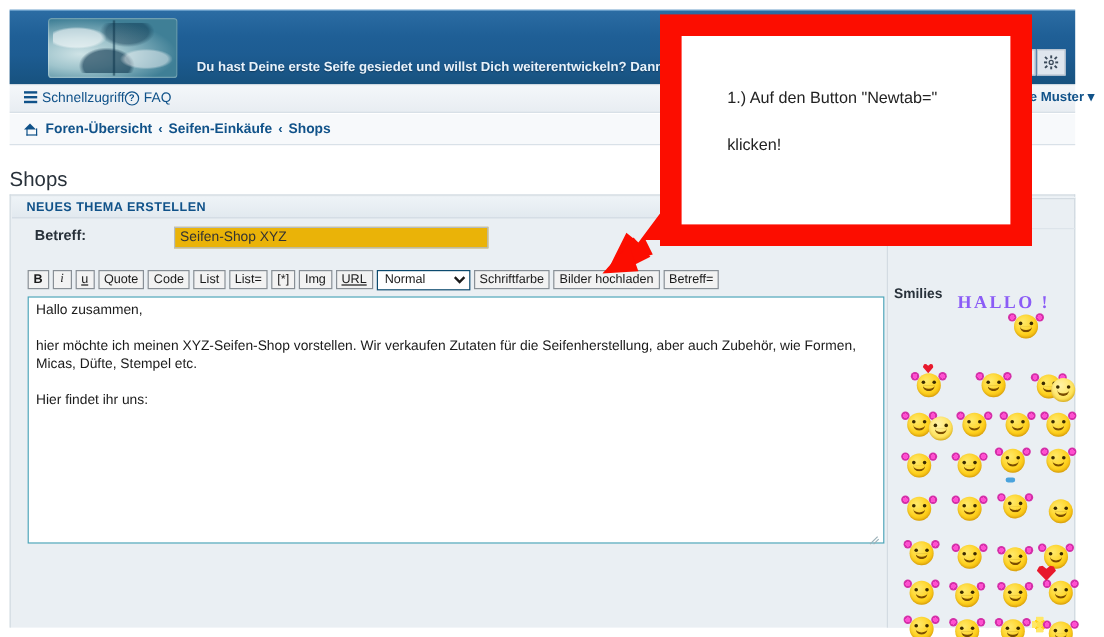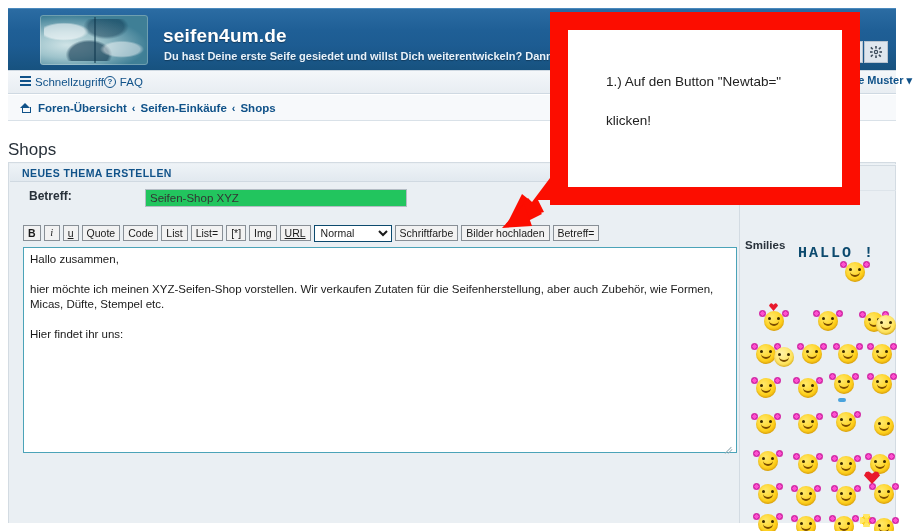--- a/index.html
+++ b/index.html
@@ -131,21 +131,21 @@
   .subject-row {
     position:absolute; left:0; top:26px; width:888px; height:28px;
     display:flex; align-items:flex-start;
   }
   .subject-label {
     width:136px; padding-left:20px;
     font-size:12px; font-weight:bold; color:#28313a;
   }
   .subject-input {
     width:262px; height:18px;
-    border:1px solid #b4bcc4; background:#22c55e;
+    border:1px solid #b4bcc4; background:#eab308;
     font-family:"Liberation Sans", sans-serif; font-size:11.5px; color:#333;
     padding:0 4px; outline:none;
   }
 
   
   .bbtoolbar {
     position:absolute; left:14px; top:61px; width:720px; height:18px;
     display:flex; align-items:center; gap:3px;
   }
   .bbbtn {
@@ -191,22 +191,22 @@
   }
   .smilies-title {
     position:absolute; left:5px; top:73px;
     font-size:11.5px; font-weight:bold; color:#28313a;
   }
   .smilies-hr {
     position:absolute; left:1px; top:24px; width:155px; height:1px; background:#dde4ea;
   }
   .hallo {
     position:absolute; left:58px; top:79px;
-    font-family:Liberation Mono, monospace;
-    font-size:15px; font-weight:bold; color:#0c4a6e;
+    font-family:Liberation Serif, serif;
+    font-size:15px; font-weight:bold; color:#8b5cf6;
     letter-spacing:2px;
     text-align:right;
   }
   .sm {
     position:absolute; width:20px; height:20px; border-radius:50%;
     background:radial-gradient(circle at 38% 32%, #ffe96b 0%, #ffd21f 55%, #e9a600 100%);
     box-shadow:inset 0 -1px 2px rgba(150,90,0,.35);
   }
   .sm:before, .sm:after { content:""; position:absolute; }
   
@@ -268,21 +268,20 @@
   }
   .callout-tail svg { display:block; }
 </style>
 </head>
 <body>
 
 <div id="page">
 
   <div class="banner">
     <div class="logo"></div>
-    <div class="site-title">seifen4um.de</div>
     <div class="site-tagline">Du hast Deine erste Seife gesiedet und willst Dich weiterentwickeln? Dann bist Du hier gold</div>
     <div class="hdr-icons">
       <div class="hdr-icon">
         <svg width="12" height="12" viewBox="0 0 12 12">
           <circle cx="5" cy="5" r="3.4" fill="none" stroke="#3b4a5a" stroke-width="1.4"></circle>
           <line x1="7.6" y1="7.6" x2="11" y2="11" stroke="#3b4a5a" stroke-width="1.5"></line>
         </svg>
       </div>
       <div class="hdr-icon">
         <svg width="12" height="12" viewBox="0 0 12 12">

